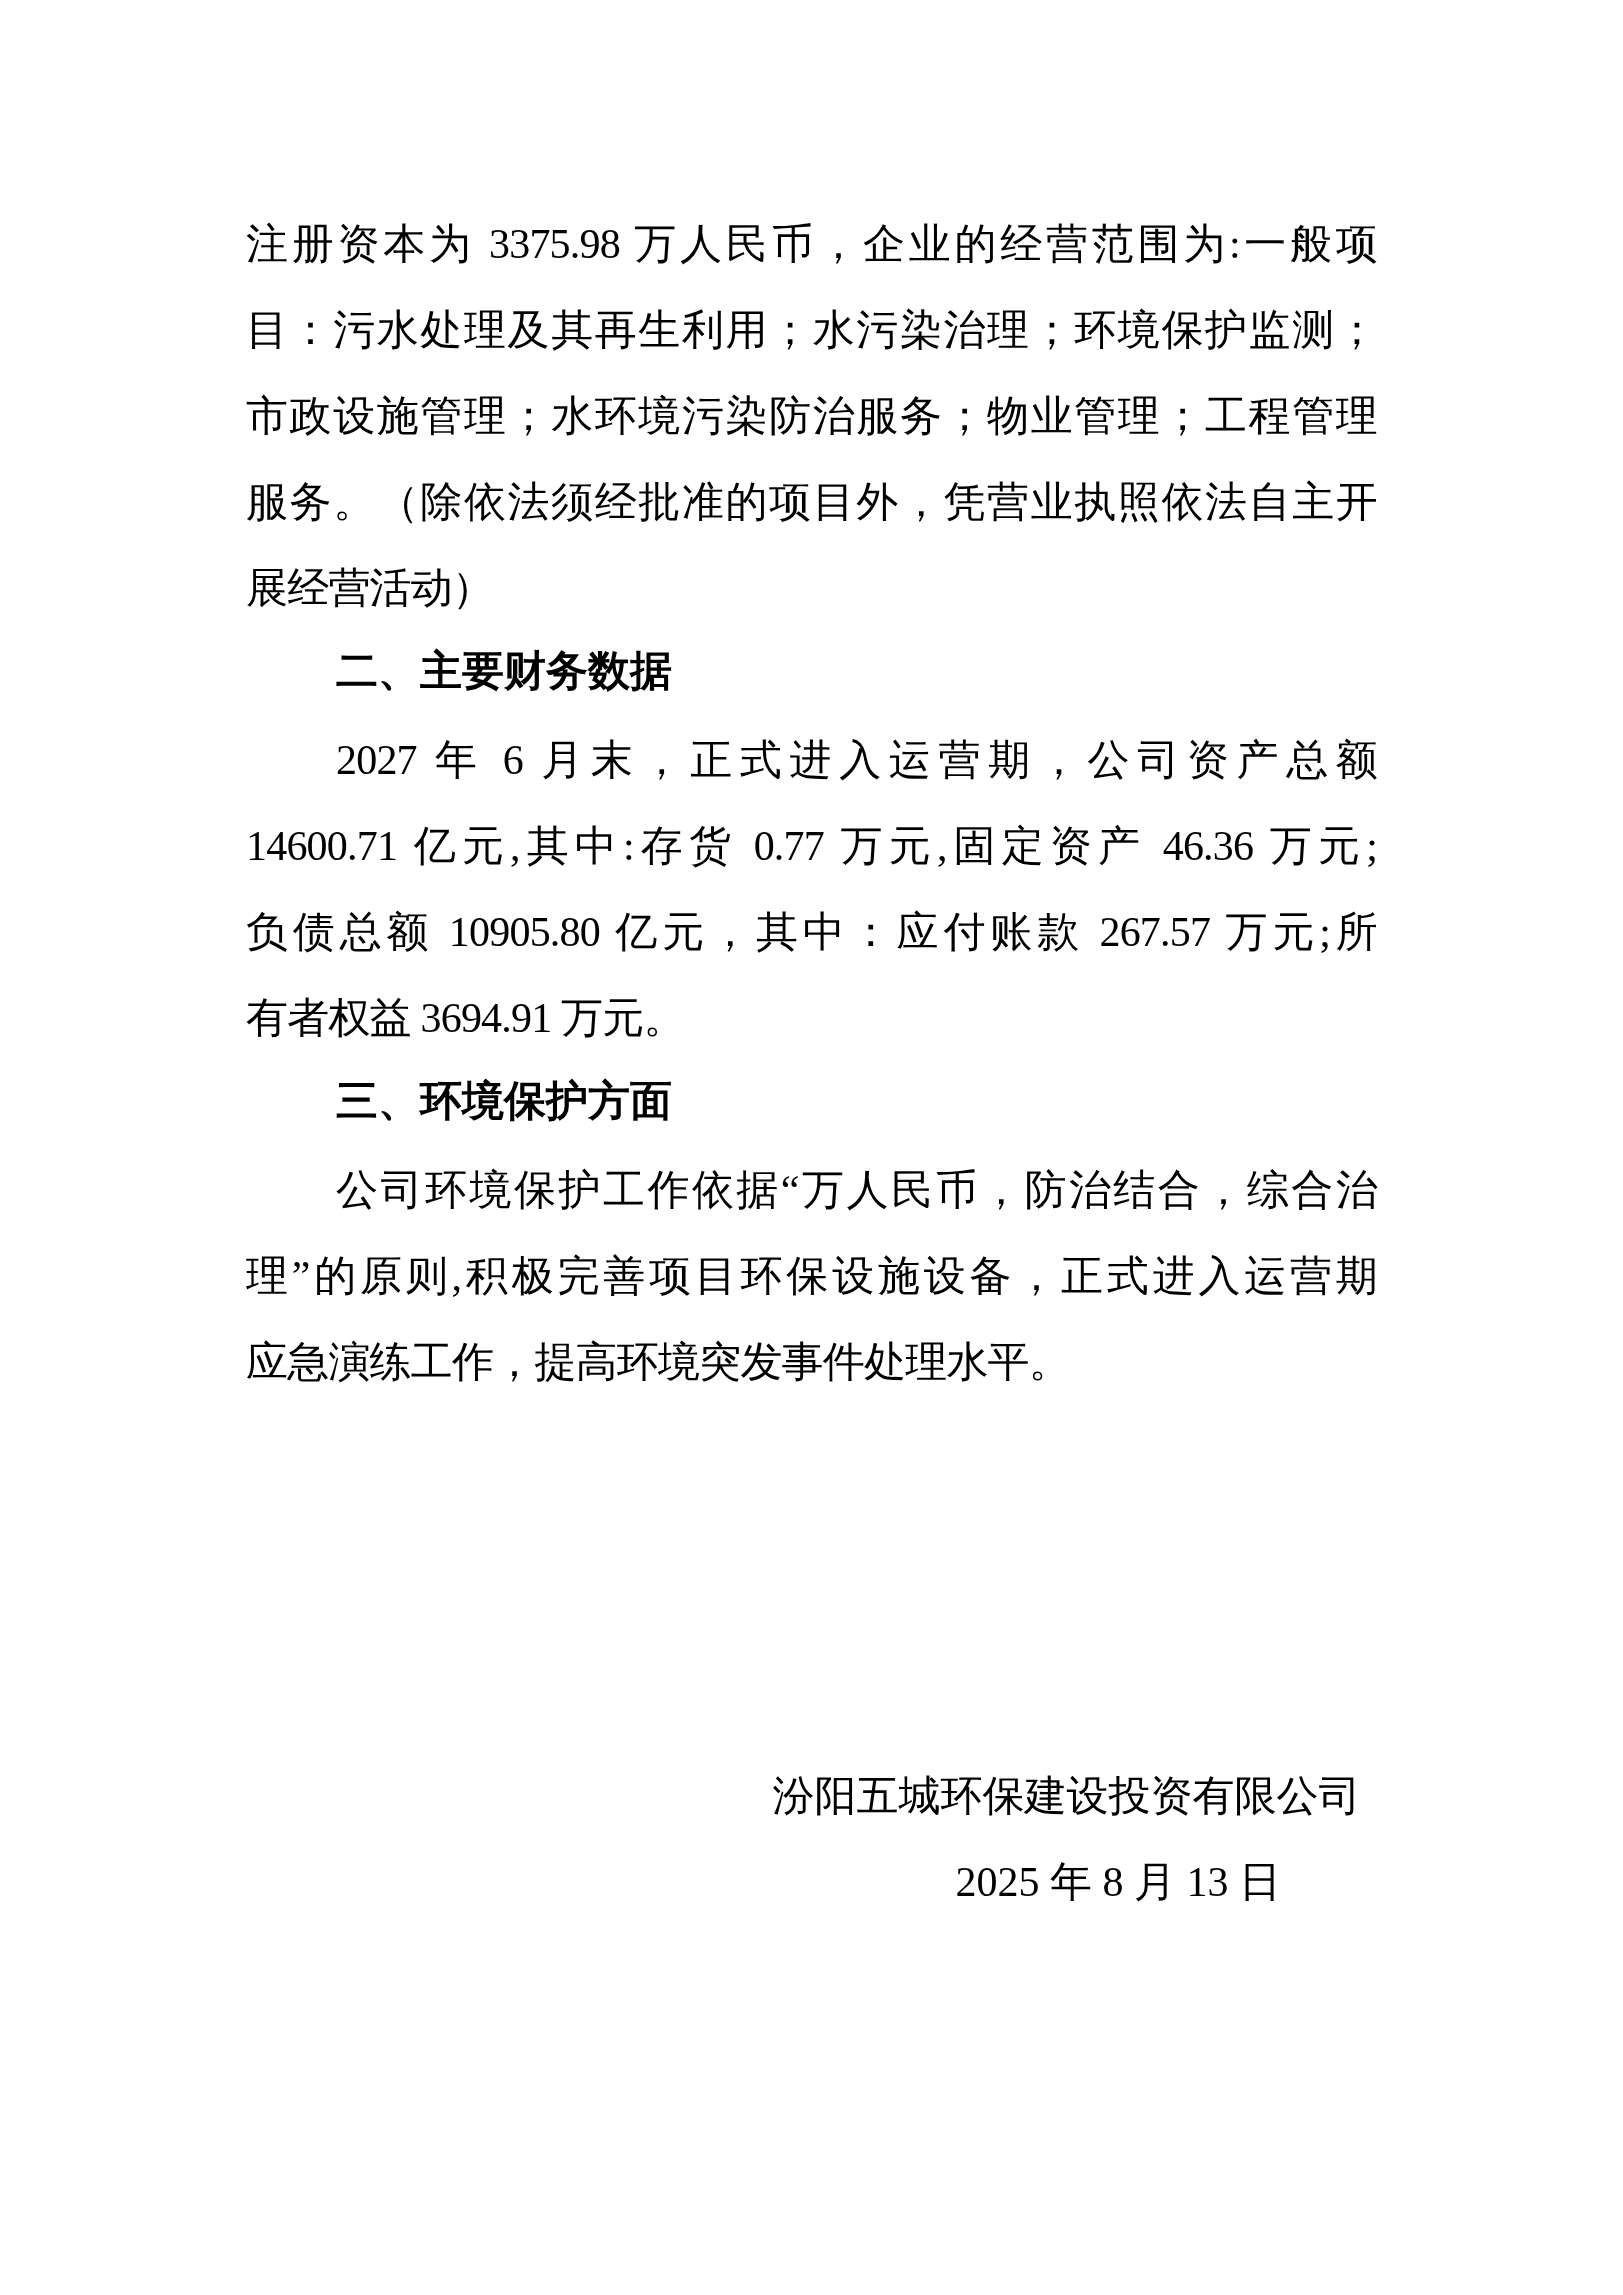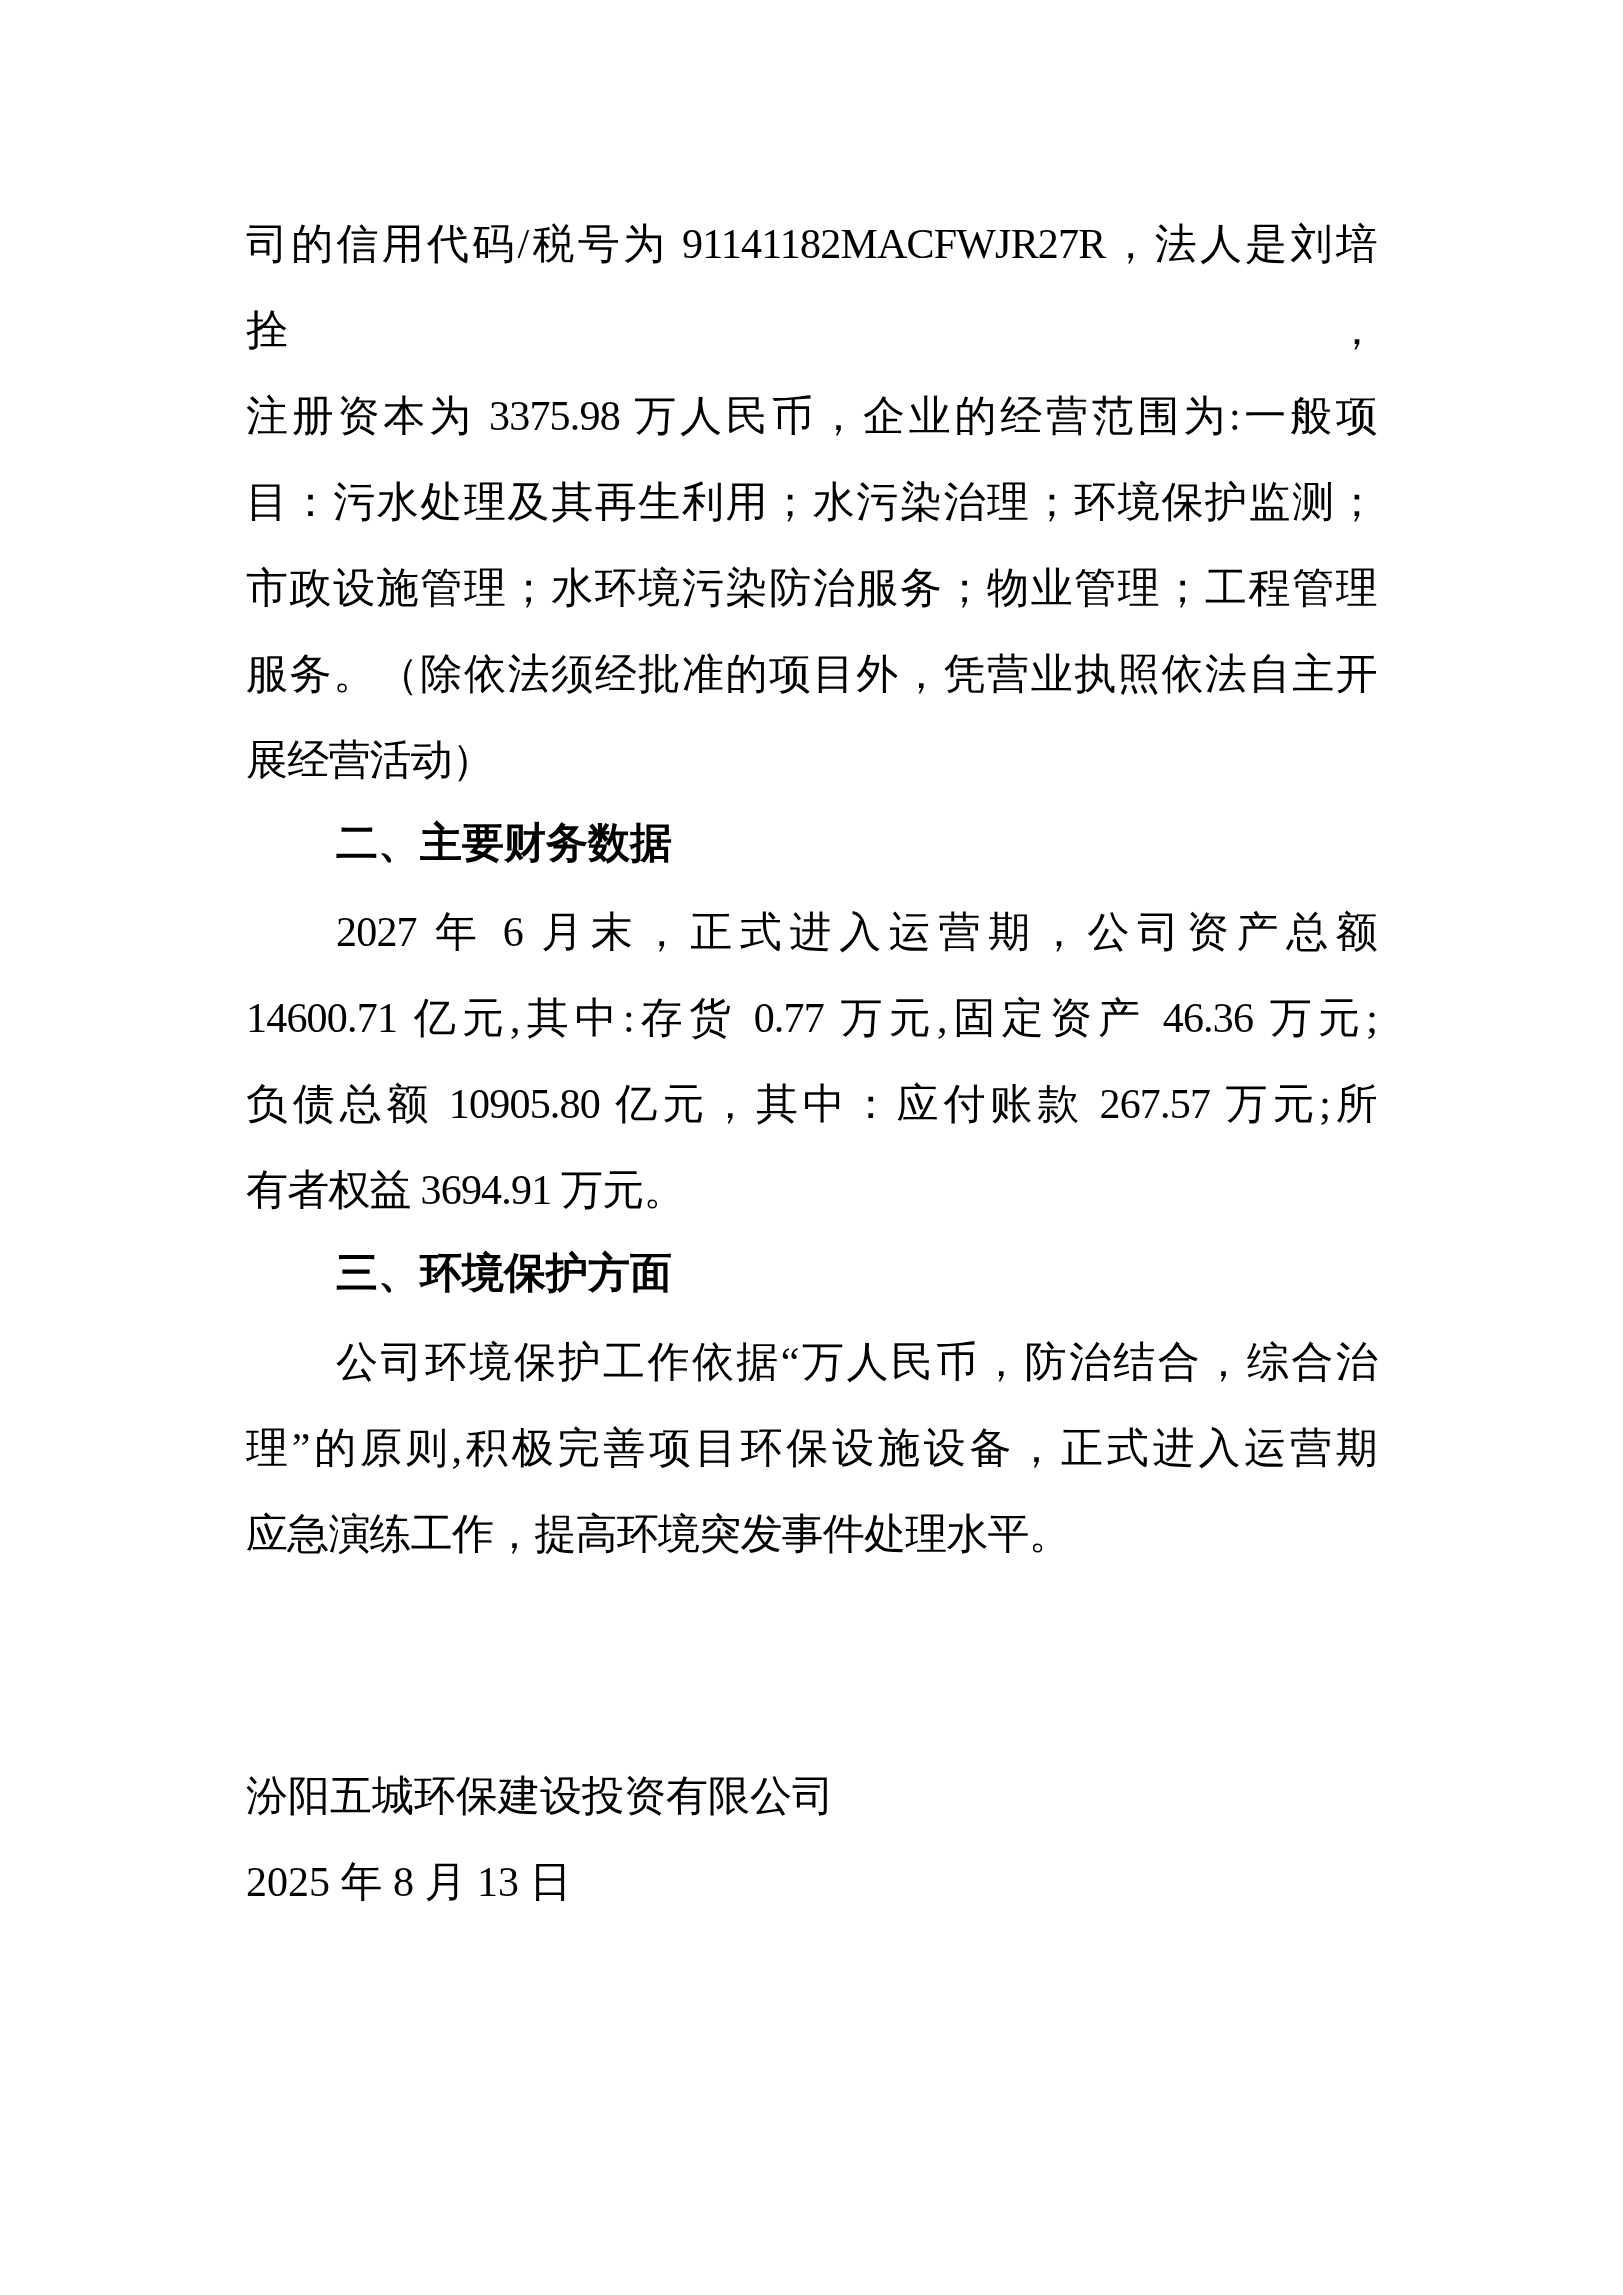--- a/index.html
+++ b/index.html
@@ -41,32 +41,31 @@
     text-indent: 90px;
     letter-spacing: 0;
   }
   .signature {
     position: absolute;
     left: 246px;
     right: 246px;
     top: 1753px;
     font-size: 42px;
     line-height: 86px;
-    text-align: left;
+    text-align: right;
   }
   .signature .company { padding-right: 16.6px; }
   .signature .date { padding-right: 96px; }
 </style>
 </head>
 <body>
 
 <div class="page">
 
   <div class="content">
-    <div class="line j">司的信用代码/税号为 91141182MACFWJR27R，法人是刘培拴，</div>
     <div class="line j">注册资本为 3375.98 万人民币，企业的经营范围为:一般项</div>
     <div class="line j">目：污水处理及其再生利用；水污染治理；环境保护监测；</div>
     <div class="line j">市政设施管理；水环境污染防治服务；物业管理；工程管理</div>
     <div class="line j">服务。（除依法须经批准的项目外，凭营业执照依法自主开</div>
     <div class="line">展经营活动）</div>
     <div class="line heading">二、主要财务数据</div>
     <div class="line j indent">2027 年 6 月末，正式进入运营期，公司资产总额</div>
     <div class="line j">14600.71 亿元,其中:存货 0.77 万元,固定资产 46.36 万元;</div>
     <div class="line j">负债总额 10905.80 亿元，其中：应付账款 267.57 万元;所</div>
     <div class="line">有者权益 3694.91 万元。</div>

